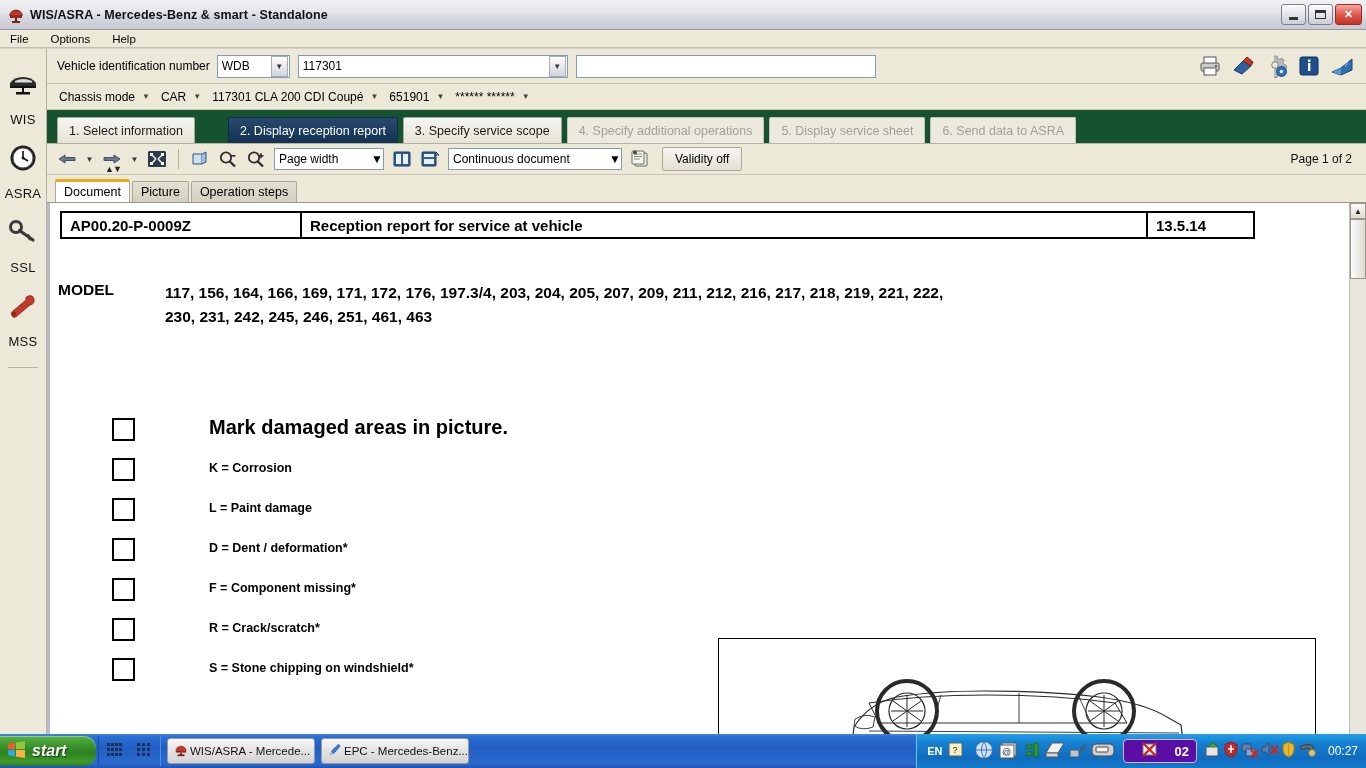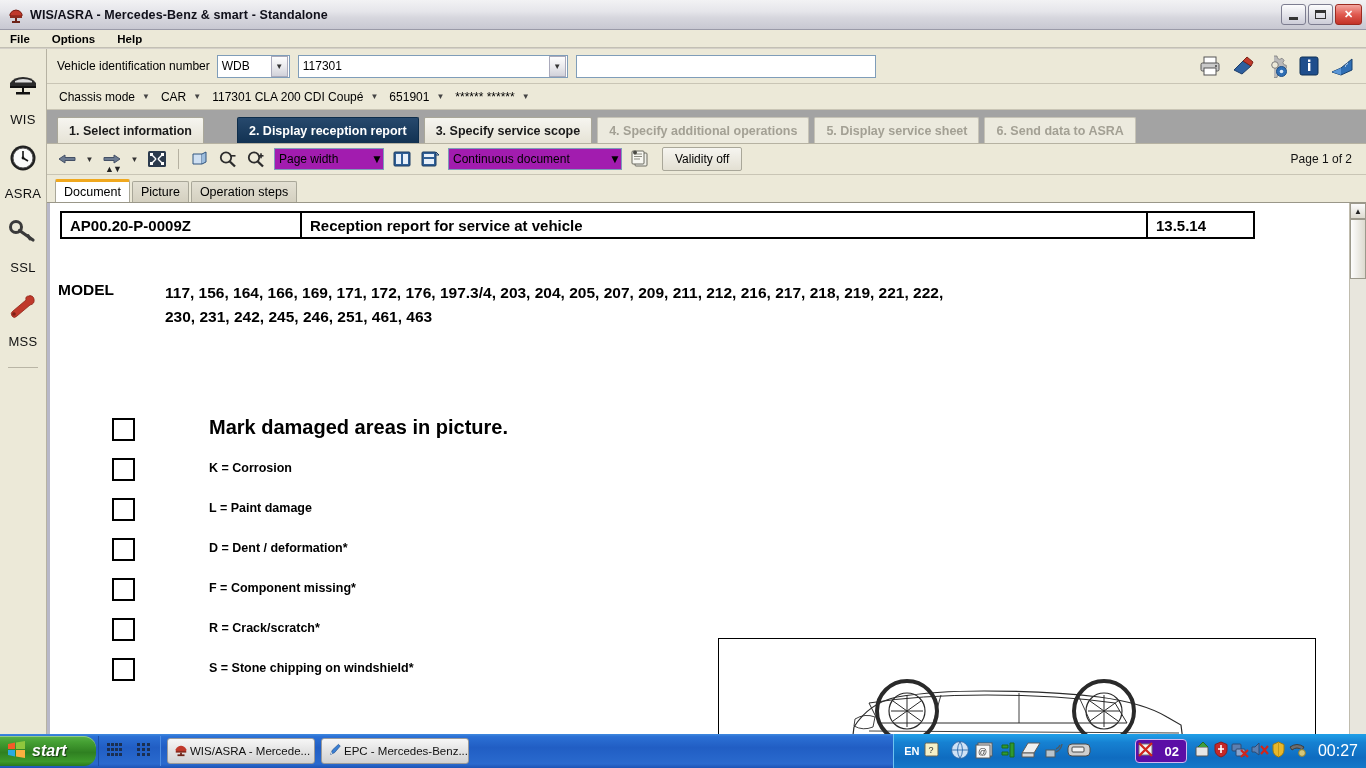--- a/index.html
+++ b/index.html
@@ -36,21 +36,20 @@
     border-color:#9c2a20; color:#fff; font-weight:bold; width:27px;
   }
   .wb .min-g{ width:9px;height:3px;background:#333;margin-top:7px;}
   .wb .max-g{ width:11px;height:9px;border:1.5px solid #333;border-top-width:3px;}
 
   
   .menubar{
     height:18px; background:#ece9d8; display:flex; align-items:center;
     padding-left:10px; gap:22px; border-bottom:1px solid #c3c0b4;
     font-size:11.5px;
-    font-weight:bold;
   }
   .menubar span{ cursor:default; }
 
   
   .app{
     position:absolute; top:49px; left:0; right:0; bottom:34px;
     background:#ece9d8; display:flex;
   }
 
   
@@ -96,22 +95,21 @@
     font-size:12px; border-bottom:1px solid #c9c5b5; background:#ece9d8;
   }
   .chassisbar .drop{
     font-size:8px; color:#444; padding:0 6px 0 2px;
   }
   .chassisbar .txt{ white-space:nowrap; }
 
   
   .steps{
     height:33px; display:flex; align-items:flex-end; gap:5px; padding:0 0 0 10px;
-    background:#a3a3a3;
-    font-weight:bold;
+    background:#14532d;
   }
   .step{
     height:26px; padding:0 11px; display:flex; align-items:center;
     font-size:12.5px; border:1px solid #a9a799; border-bottom:none;
     background:linear-gradient(to bottom,#f6f5f0,#e6e3d6);
     color:#1a1a1a; white-space:nowrap; border-radius:2px 2px 0 0;
   }
   .step.active{
     background:linear-gradient(to bottom,#27496d,#123252);
     color:#fff; border-color:#0e2d4a;margin-left:28px;
@@ -121,21 +119,21 @@
   
   .doctoolbar{
     height:32px; background:#ece9d8; border-top:1px solid #b6b2a2;
     display:flex; align-items:center; padding-left:8px; gap:4px;
     border-bottom:1px solid #c9c5b5;
   }
   .tb-btn{ width:24px;height:24px;display:flex;align-items:center;justify-content:center;}
   .tb-caret{ width:13px;height:22px;display:flex;align-items:center;justify-content:center;font-size:8px;color:#333;}
   .tb-sep{ width:1px; height:20px; background:#b5b1a1; margin:0 5px;}
   .zsel{
-    height:22px; border:1px solid #7f9db9; background:#a21caf; display:flex; align-items:center;
+    height:22px; border:1px solid #7f9db9; background:#ffffff; display:flex; align-items:center;
     font-size:12px; width:110px; margin:0 2px;
   }
   .zsel.wide{ width:174px; }
   .zsel .val{ padding:0 4px; flex:1;}
   .validity{
     height:24px; padding:0 12px; display:flex;align-items:center; font-size:12px;
     border:1px solid #a9a799; border-radius:2px; margin-left:6px;
     background:linear-gradient(to bottom,#f6f5f0,#e3e0d3);
   }
   .pageno{ margin-left:auto; font-size:12px; padding-right:14px; color:#111;}
@@ -224,28 +222,28 @@
     background:linear-gradient(to bottom,#f6f6f6,#e3e3e3 50%,#d2d2d2);
     border:1px solid #9a9a9a; border-radius:3px; font-size:11.5px; color:#111;
     max-width:148px; white-space:nowrap; overflow:hidden;
   }
   .tray{
     margin-left:auto; height:34px; display:flex; align-items:center; gap:7px;
     padding:0 8px 0 10px;
     background:linear-gradient(to bottom,#20a0e8 0%,#1681d2 25%,#0f6cc0 70%,#1479c9 100%);
     border-left:1px solid #6fc4f0;
   }
-  .tray .clock{ color:#fff; font-size:16px; margin-left:4px; }
+  .tray .clock{ color:#fff; font-size:12px; margin-left:4px; }
   .langbox{ display:flex; align-items:center; gap:5px; margin-right:4px; }
   .langbox .en{ color:#fff; font-size:11px; font-weight:bold;}
   .mid-icons{ display:flex; align-items:center; gap:2px; }
   .numbadge{
     background:#5b0ea6; color:#fff; border:1px solid #d3b8ee; border-radius:4px;
-    height:24px; padding:0 7px 0 1px; display:flex; align-items:center; gap:10px;
-    font-weight:bold; font-size:13px;margin-left:36px;
+    height:24px; padding:0 7px 0 17px; display:flex; align-items:center; gap:17px;
+    font-weight:bold; font-size:13px;
   }
 </style>
 </head>
 <body>
 
 <div class="titlebar">
   <span class="tb-icon">
     <svg width="16" height="16" viewBox="0 0 16 16">
       <path d="M2 7 Q4 3 8 3 Q12 3 14 7 L14 9 L2 9 Z" fill="#c0392b" stroke="#7b1e14" stroke-width="1"></path>
       <rect x="2" y="9" width="12" height="2" fill="#8c2b1e"></rect>

